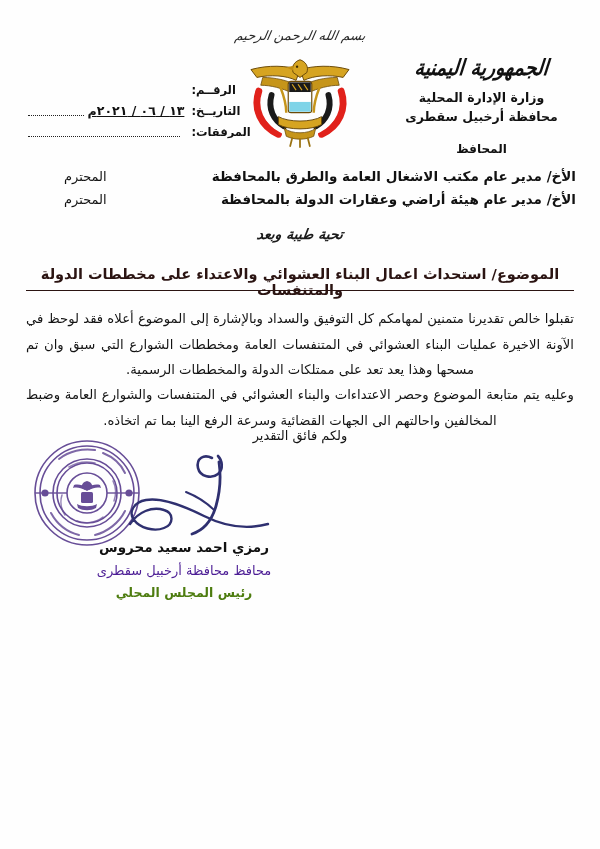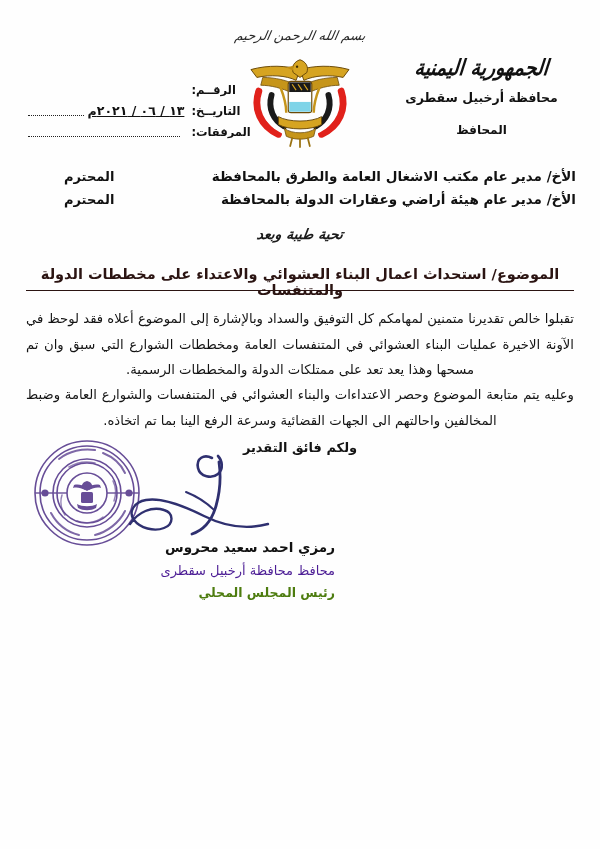--- a/index.html
+++ b/index.html
@@ -142,21 +142,21 @@
     justify-content: space-between;
     margin-bottom: 7px;
   }
   .addr-name {
     font-size: 13.5px;
     font-weight: 700;
     color: #111;
   }
   .addr-honor {
     font-size: 13px;
-    font-weight: 700;
+    font-weight: 400;
     color: #111;
     padding-left: 40px;
   }
 
   
   .greeting {
     position: absolute;
     top: 226px;
     left: 0; right: 0;
     text-align: center;
@@ -198,25 +198,25 @@
     line-height: 1.95;
     color: #141414;
     text-align: justify;
     text-align-last: center;
   }
   #para-1 { top: 306px; }
   #para-2 { top: 382px; }
 
   .closing {
     position: absolute;
-    top: 440px;
+    top: 428px;
     left: 0; right: 0;
     text-align: center;
     font-size: 13px;
-    font-weight: 700;
+    font-weight: 400;
     color: #141414;
   }
 
   
   .stamp {
     position: absolute;
     top: 437px;
     left: 31px;
     width: 112px;
     height: 112px;
@@ -226,22 +226,23 @@
     position: absolute;
     top: 448px;
     left: 100px;
     width: 180px;
     height: 95px;
   }
 
   .sign-block {
     position: absolute;
     top: 536px;
-    left: 15px;
+    left: 24px;
     width: 320px;
+    text-align: center;
     line-height: 1.75;
   }
   .sign-name {
     font-size: 13.5px;
     font-weight: 700;
     letter-spacing: 1px;
     color: #111;
   }
   .sign-title {
     font-size: 13px;
@@ -258,20 +259,21 @@
 </style>
 </head>
 <body>
 
 <div class="page">
 
   <div class="header">
 
     <div class="org-block">
       <div class="org-republic">الجمهورية اليمنية</div>
+      <div class="org-line">وزارة الإدارة المحلية</div>
       <div class="org-line">محافظة أرخبيل سقطرى</div>
       <div class="org-line small">المحافظ</div>
     </div>
 
     <div class="emblem-wrap">
       <div class="basmala">بسم الله الرحمن الرحيم</div>
       <svg class="emblem" viewBox="0 0 120 102">
 
         <path d="M18 44 C12 62 20 80 38 88" fill="none" stroke="#e1211b" stroke-width="7" stroke-linecap="round"></path>
         <path d="M102 44 C108 62 100 80 82 88" fill="none" stroke="#e1211b" stroke-width="7" stroke-linecap="round"></path>

